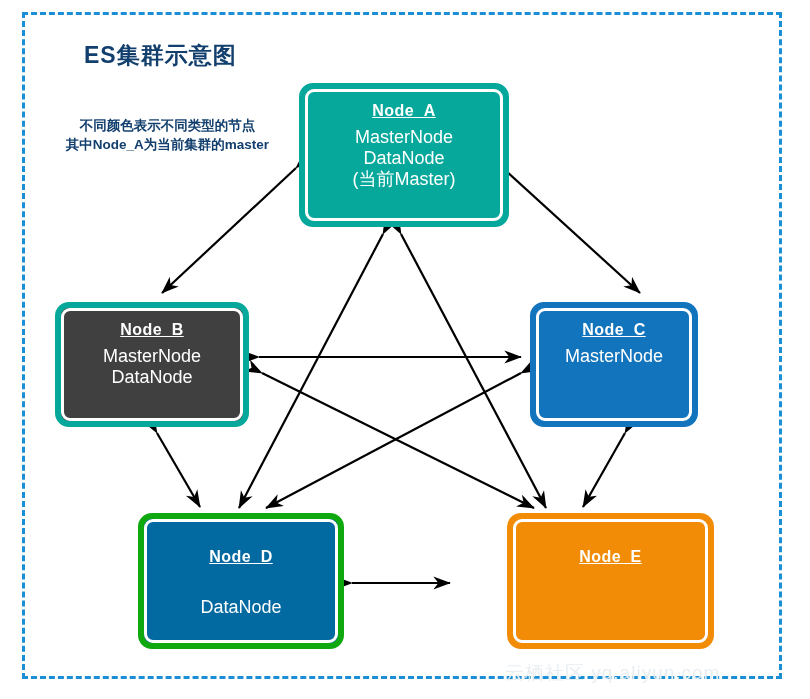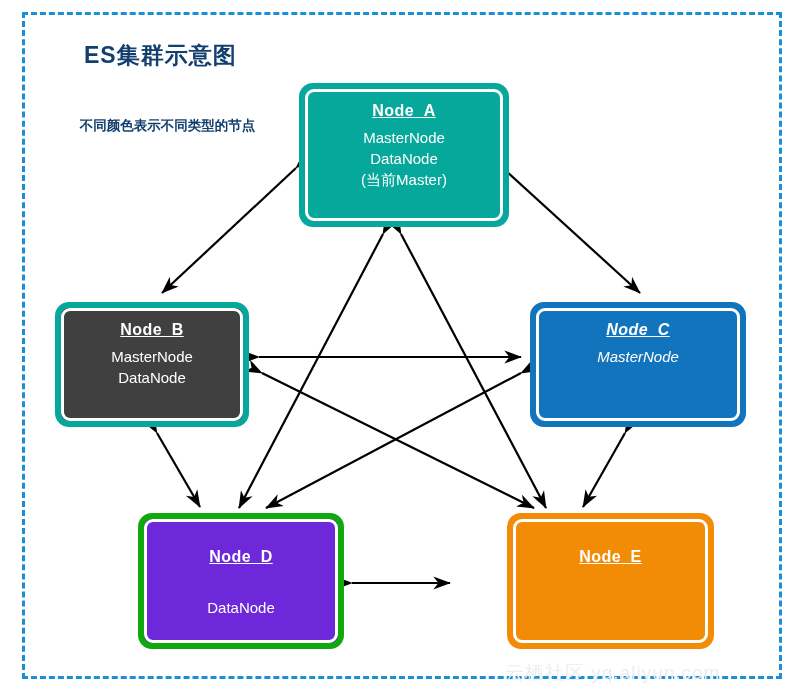--- a/index.html
+++ b/index.html
@@ -70,27 +70,27 @@
     text-align:center;
   }
   .node .nname{
     font-size:16px;
     font-weight:bold;
     text-decoration:underline;
     letter-spacing:0.5px;
     margin-bottom:7px;
   }
   .node .nrole{
-    font-size:15px;
+    font-size:18px;
     line-height:21px;
     font-weight:normal;
   }
   #node-a{ left:299px; top:83px;  width:210px; height:144px; }
   #node-b{ left:55px;  top:302px; width:194px; height:125px; }
-  #node-c{ left:530px; top:302px; width:216px; height:125px;font-style:italic; }
+  #node-c{ left:530px; top:302px; width:168px; height:125px; }
   #node-d{ left:138px; top:513px; width:206px; height:136px; }
   #node-e{ left:459px; top:513px; width:207px; height:136px;margin-left:48px; }
 
   #node-d .inner, #node-e .inner{ padding-top:26px; }
   #node-d .nrole{ margin-top:24px; }
 
   
   #arrows{
     position:absolute;
     left:0; top:0;
@@ -112,20 +112,21 @@
 <body>
 
 <div id="canvas">
 
   <div id="frame"></div>
 
   <div id="title">ES集群示意图</div>
 
   <div id="subtitle">
     <div>不同颜色表示不同类型的节点</div>
+    <div>其中Node_A为当前集群的master</div>
   </div>
 
   <svg id="arrows" viewBox="0 0 810 699" xmlns="http://www.w3.org/2000/svg">
     <defs>
       <marker id="ah" markerWidth="9" markerHeight="9" refX="7.6" refY="3.1" orient="auto" markerUnits="strokeWidth">
         <path d="M0,0.1 L8,3.1 L0,6.1 L2.3,3.1 z" fill="#000000"></path>
       </marker>
     </defs>
     <g stroke="#000000" stroke-width="2.2" fill="none" marker-start="url(#ah)" marker-end="url(#ah)">
 
@@ -168,21 +169,21 @@
     </div>
   </div>
 
   <div class="node" id="node-c" style="border-color:#1274bc;background:#1274bc;">
     <div class="inner">
       <div class="nname">Node_C</div>
       <div class="nrole">MasterNode</div>
     </div>
   </div>
 
-  <div class="node" id="node-d" style="border-color:#0fa80f;background:#6d28d9;">
+  <div class="node" id="node-d" style="border-color:#0fa80f;background:#0369a1;">
     <div class="inner">
       <div class="nname">Node_D</div>
       <div class="nrole">DataNode</div>
     </div>
   </div>
 
   <div class="node" id="node-e" style="border-color:#f28c07;background:#f28c07;">
     <div class="inner">
       <div class="nname">Node_E</div>
     </div>

